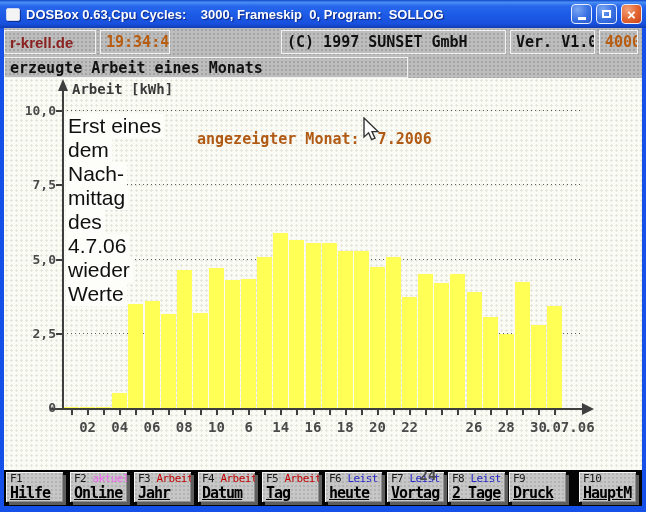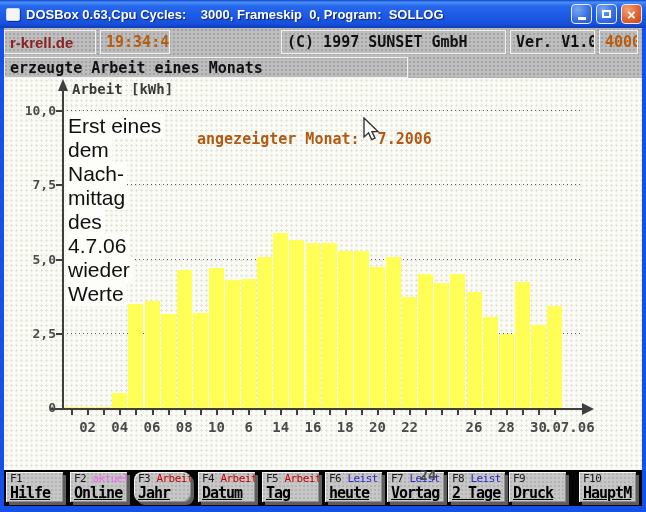--- a/index.html
+++ b/index.html
@@ -209,21 +209,21 @@
 
     <div class="fnbar" id="fnbar">
         <div class="fkey" style="left: 2px;">
           <div class="l1">F1</div>
           <div class="l2">Hilfe</div>
         </div>
         <div class="fkey" style="left: 66px;">
           <div class="l1">F2 <span style="color: rgb(238, 106, 238);">aktuell</span></div>
           <div class="l2">Online</div>
         </div>
-        <div class="fkey" style="left: 130px; border-radius: 8px;">
+        <div class="fkey" style="left: 130px;">
           <div class="l1">F3 <span style="color: rgb(192, 0, 0);">Arbeit</span></div>
           <div class="l2">Jahr</div>
         </div>
         <div class="fkey" style="left: 194px;">
           <div class="l1">F4 <span style="color: rgb(192, 0, 0);">Arbeit</span></div>
           <div class="l2">Datum</div>
         </div>
         <div class="fkey" style="left: 258px;">
           <div class="l1">F5 <span style="color: rgb(192, 0, 0);">Arbeit</span></div>
           <div class="l2">Tag</div>

